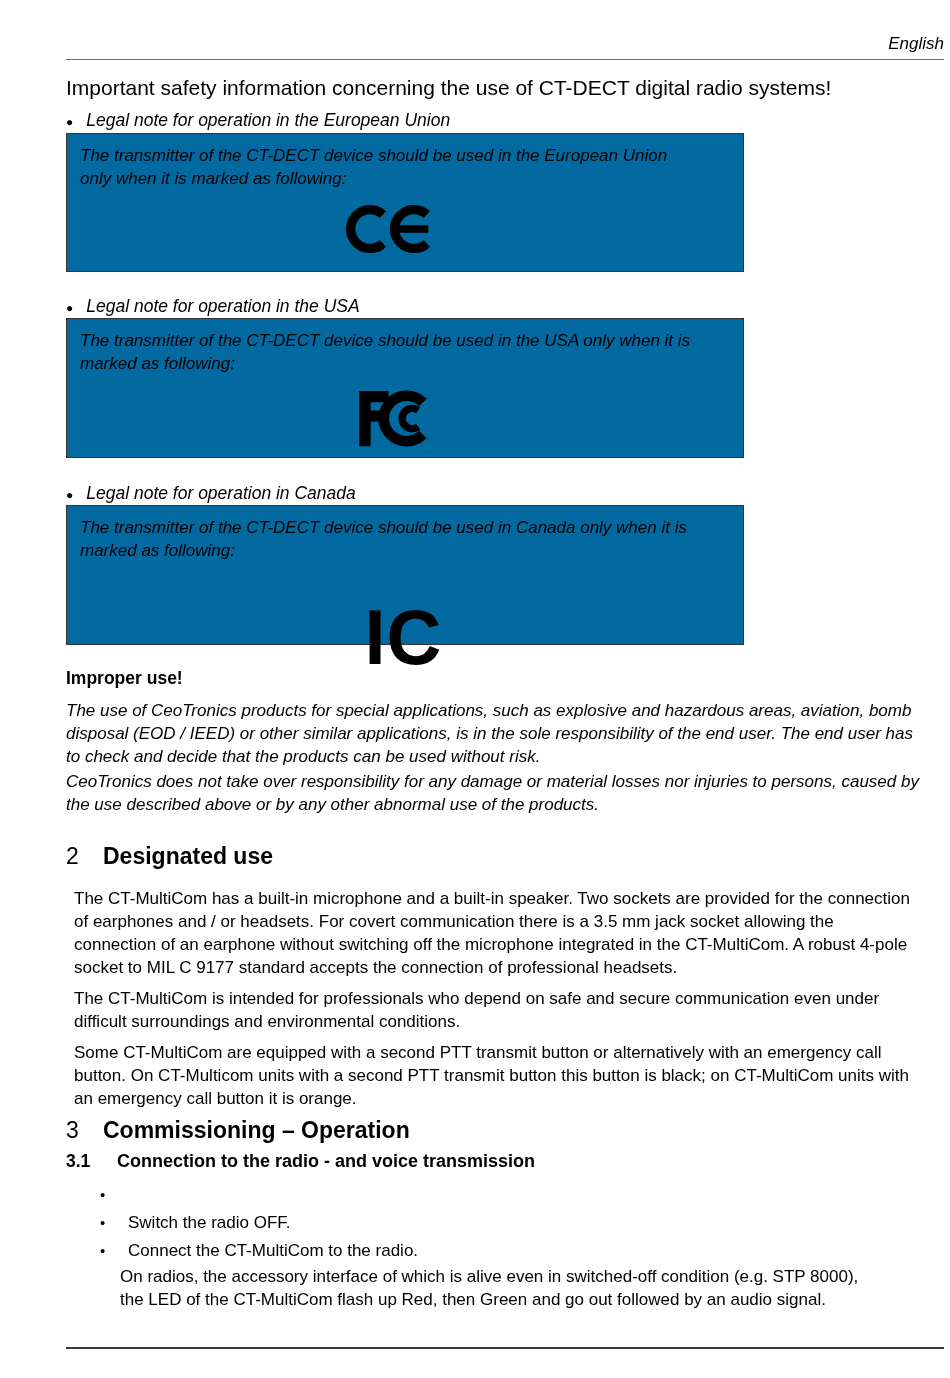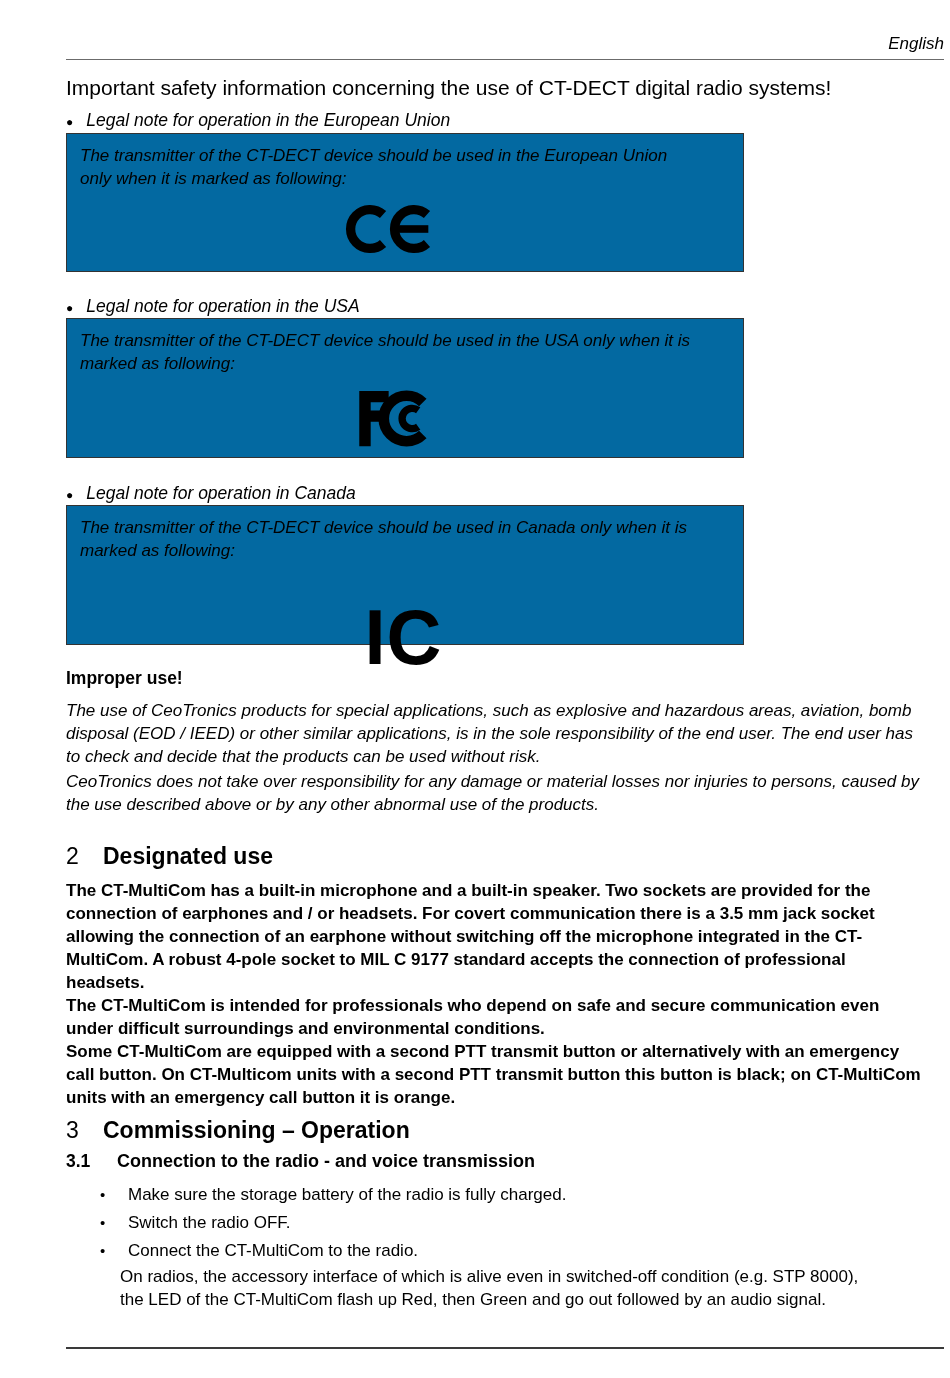--- a/index.html
+++ b/index.html
@@ -32,21 +32,21 @@
   .sub-head { font-size:17.5px; font-weight:bold; }
   .ih { top:668px; }
   .ipara { font-style:italic; font-size:17px; line-height:23px; width:855px; }
   .ip1 { top:691px;margin-top:8px; } .ip2 { top:748px;margin-top:22px; }
 
   .h1 { font-size:23px; font-weight:bold; }
   .h1 .h-num { display:inline-block; width:37px; font-weight:normal; }
   .h1a { top:843px; } .h1b { top:1117px; }
 
   .body-block { top:879px; width:855px; font-size:17px; line-height:23px; }
-  .body-block p { margin:0;font-weight:bold; }
+  .body-block p { margin:8px; }
 
   .h2 { top:1151px; font-size:18px; font-weight:bold; }
   .h2 .h2-num { display:inline-block; width:51px; font-weight:bold; font-size:17.5px; }
 
   .blt { padding-left:34px; display:flex; font-size:17px; line-height:23px; }
   .blt .ldot { display:inline-block; width:28px; font-size:15px; }
   .b1 { top:1183px; } .b2 { top:1211px; } .b3 { top:1239px; }
 
   .note { top:1266px; left:54px; width:765px; font-size:17px; line-height:22.5px; }
 
@@ -120,21 +120,20 @@
 
   <div class="abs h1 h1b">
     <span class="h-num">3</span><span class="h-text">Commissioning – Operation</span>
   </div>
   <div class="abs h2">
     <span class="h2-num">3.1</span><span class="h2-text">Connection to the radio - and voice transmission</span>
   </div>
 
   <div class="abs blt b1">
     <span class="ldot">•</span>
-    <span>Make sure the storage battery of the radio is fully charged.</span>
   </div>
   <div class="abs blt b2">
     <span class="ldot">•</span>
     <span>Switch the radio OFF.</span>
   </div>
   <div class="abs blt b3">
     <span class="ldot">•</span>
     <span>Connect the CT-MultiCom to the radio.</span>
   </div>
 

